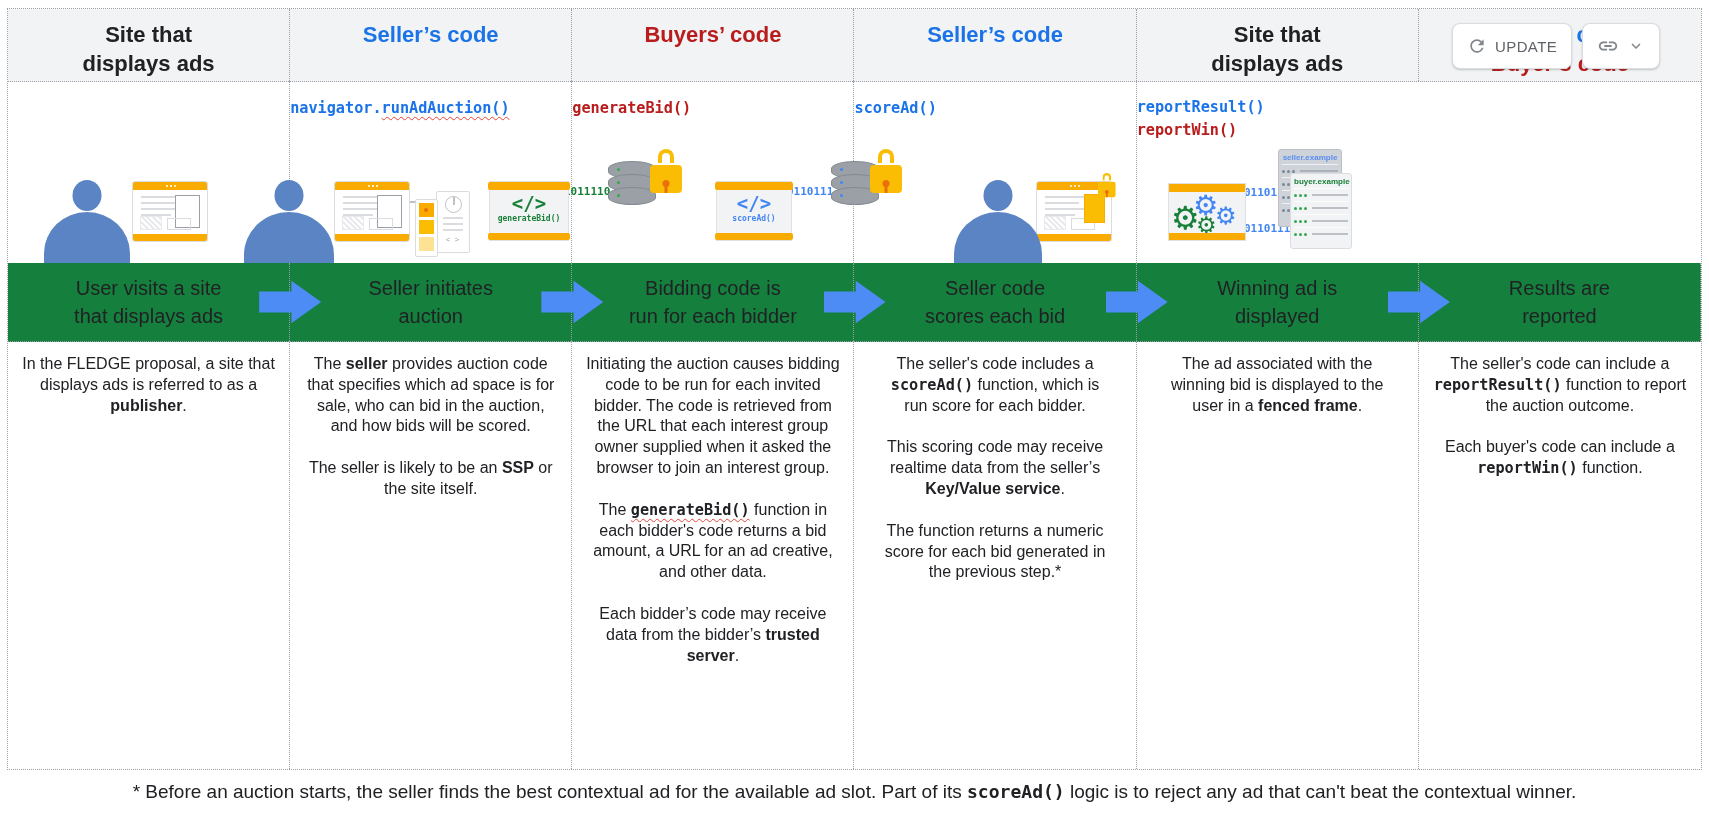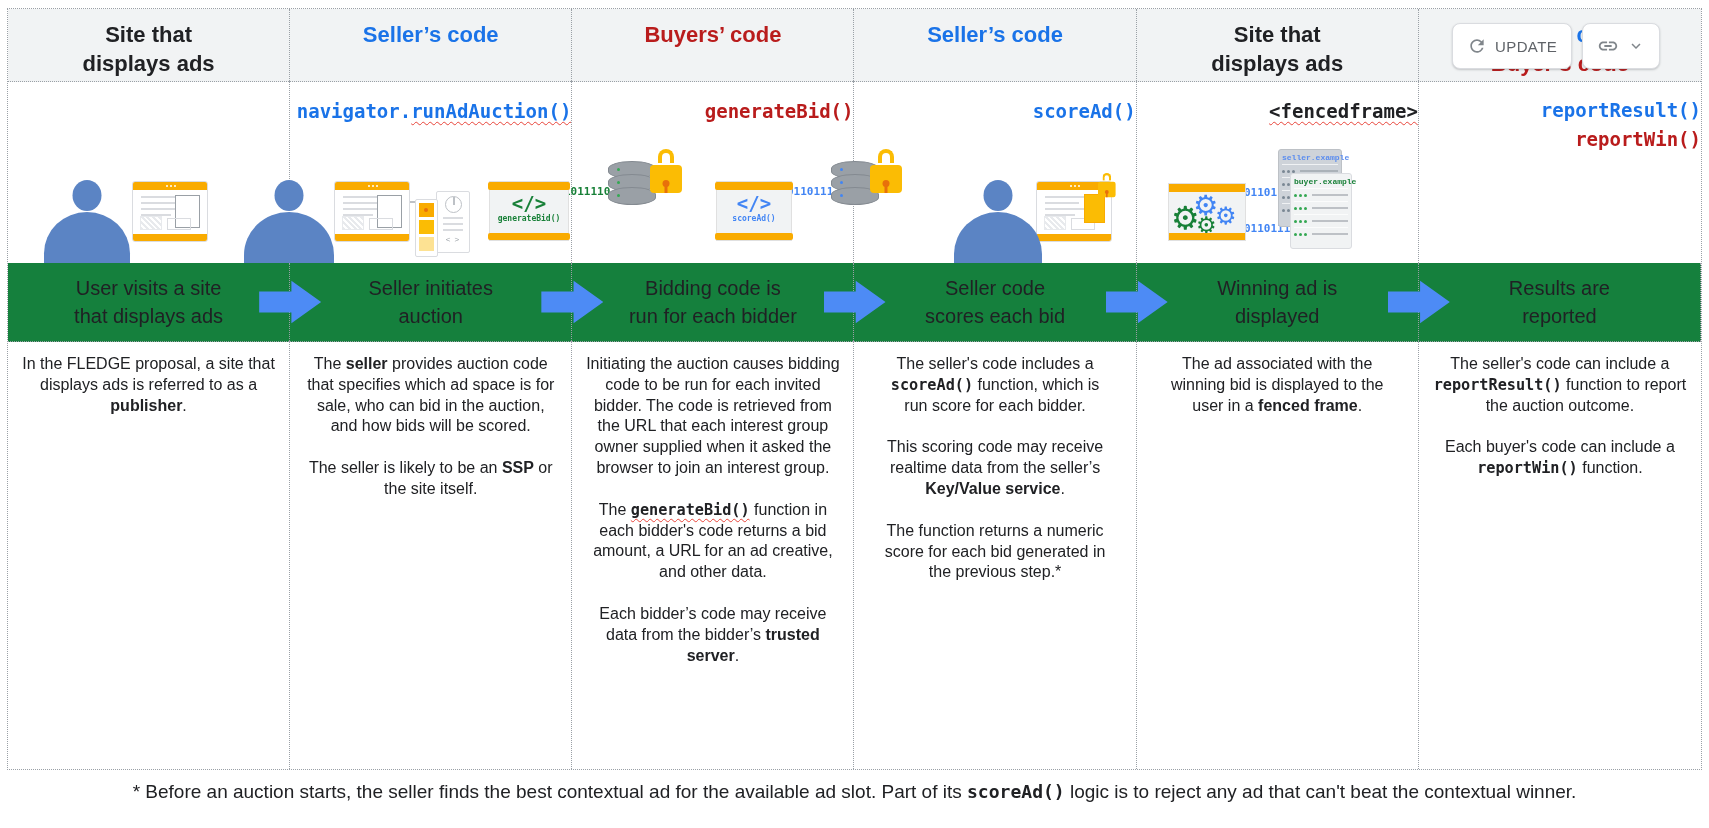--- a/index.html
+++ b/index.html
@@ -12,21 +12,21 @@
   .row{position:absolute;left:0;right:0;display:grid;grid-template-columns:repeat(6,1fr);}
   .row-hdr {top:0;height:72px;background:#f1f3f4;border-bottom:1px dotted #9aa0a6;}
   .row-code{top:72px;height:182px;border-bottom:1px dotted #9aa0a6;}
   .row-band{top:254px;height:78px;background:#15803d;border-bottom:1px dotted #9aa0a6;}
   .row-body{top:332px;bottom:0;}
   .cell{border-right:1px dotted #9aa0a6;box-sizing:border-box;overflow:hidden;}
   .cell:last-child{border-right:none;}
 
   .hcell{font-size:22px;font-weight:700;text-align:center;padding-top:11px;
          white-space:pre-line;line-height:1.32;}
-  .ccell{font-size:20px;text-align:right;padding-top:15px;line-height:1.5;}
+  .ccell{font-size:16px;text-align:left;padding-top:15px;line-height:1.5;}
   .scell{display:flex;align-items:center;justify-content:center;text-align:center;
          font-size:20px;line-height:1.4;white-space:pre-line;color:#202124;}
   .bcell{font-size:16px;line-height:1.3;text-align:center;padding:13px 12px;}
   .bcell p{margin:0 0 21px 0;}
   .bc-4 p{max-width:232px;margin-left:auto;margin-right:auto;}
   .bc-5 p{max-width:226px;margin-left:auto;margin-right:auto;}
 
   
   .seg-b{font-weight:700;}
   .seg-m{font-family:"DejaVu Sans Mono","Liberation Mono",monospace;font-weight:700;font-size:.95em;}
@@ -114,21 +114,21 @@
   .doccard .dl{height:2px;background:#dadce0;margin:4px 2px;}
   .doccard .ang{text-align:center;font-size:8px;color:#9aa0a6;letter-spacing:1px;}
 
   .gearwin{background:#f1f3f4;border:1px solid #e0e0e0;z-index:2;overflow:hidden;}
   .gearwin .bar-t{position:absolute;top:0;left:-2px;right:-2px;height:8px;background:#f9ab00;}
   .gearwin .bar-b{position:absolute;bottom:0;left:-2px;right:-2px;height:7px;background:#f9ab00;}
   .gear{position:absolute;font-family:"DejaVu Sans",sans-serif;line-height:1;}
 
   .rack{border-radius:3px;padding:2px 3px;z-index:2;}
   .rack .rlabel{font-size:8px;font-weight:700;text-align:center;line-height:12px;
-                font-family:Liberation Mono, monospace;}
+                font-family:Liberation Sans, sans-serif;}
   .rack .rrow{display:flex;align-items:center;gap:2px;height:13px;border-top:1px solid rgba(255,255,255,.7);}
   .rack .rrow b{width:3px;height:3px;border-radius:50%;}
   .rack .rrow i{flex:1;height:2px;margin-left:3px;}
   .rack-seller{background:#ced3d9;border:1px solid #bdc1c6;}
   .rack-seller .rlabel{color:#5b8def;}
   .rack-seller .rrow b{background:#7a8894;} .rack-seller .rrow i{background:#aab1b8;}
   .rack-buyer{background:#f1f3f4;border:1px solid #dadce0;}
   .rack-buyer .rlabel{color:#188038;}
   .rack-buyer .rrow b{background:#34a853;} .rack-buyer .rrow i{background:#bdc1c6;}
 
@@ -159,21 +159,20 @@
       <div class="cell hcell"><span>Site that
 displays ads</span></div>
       <div class="cell hcell"><span class="seg-blue seg-blk">Seller’s code</span><span class="seg-green seg-blk">Buyer’s code</span></div>
     </div>
 
     <div class="row row-code">
       <div class="cell ccell"></div>
       <div class="cell ccell"><span class="seg-m seg-blue">navigator.</span><span class="seg-m seg-blue seg-sq">runAdAuction()</span></div>
       <div class="cell ccell"><span class="seg-m seg-green">generateBid()</span></div>
       <div class="cell ccell"><span class="seg-m seg-blue">scoreAd()</span></div>
-      <div class="cell ccell"><span class="seg-m seg-sq">&lt;fencedframe&gt;</span></div>
       <div class="cell ccell">
           <span class="seg-m seg-blue seg-blk">reportResult()</span>
           <span class="seg-m seg-green seg-blk">reportWin()</span>
         </div>
     </div>
 
     <div class="illus">
 
       <div class="abs browser" style="left:124px;top:100px;width:76px;height:61px;">
         <div class="bar-t"></div>

